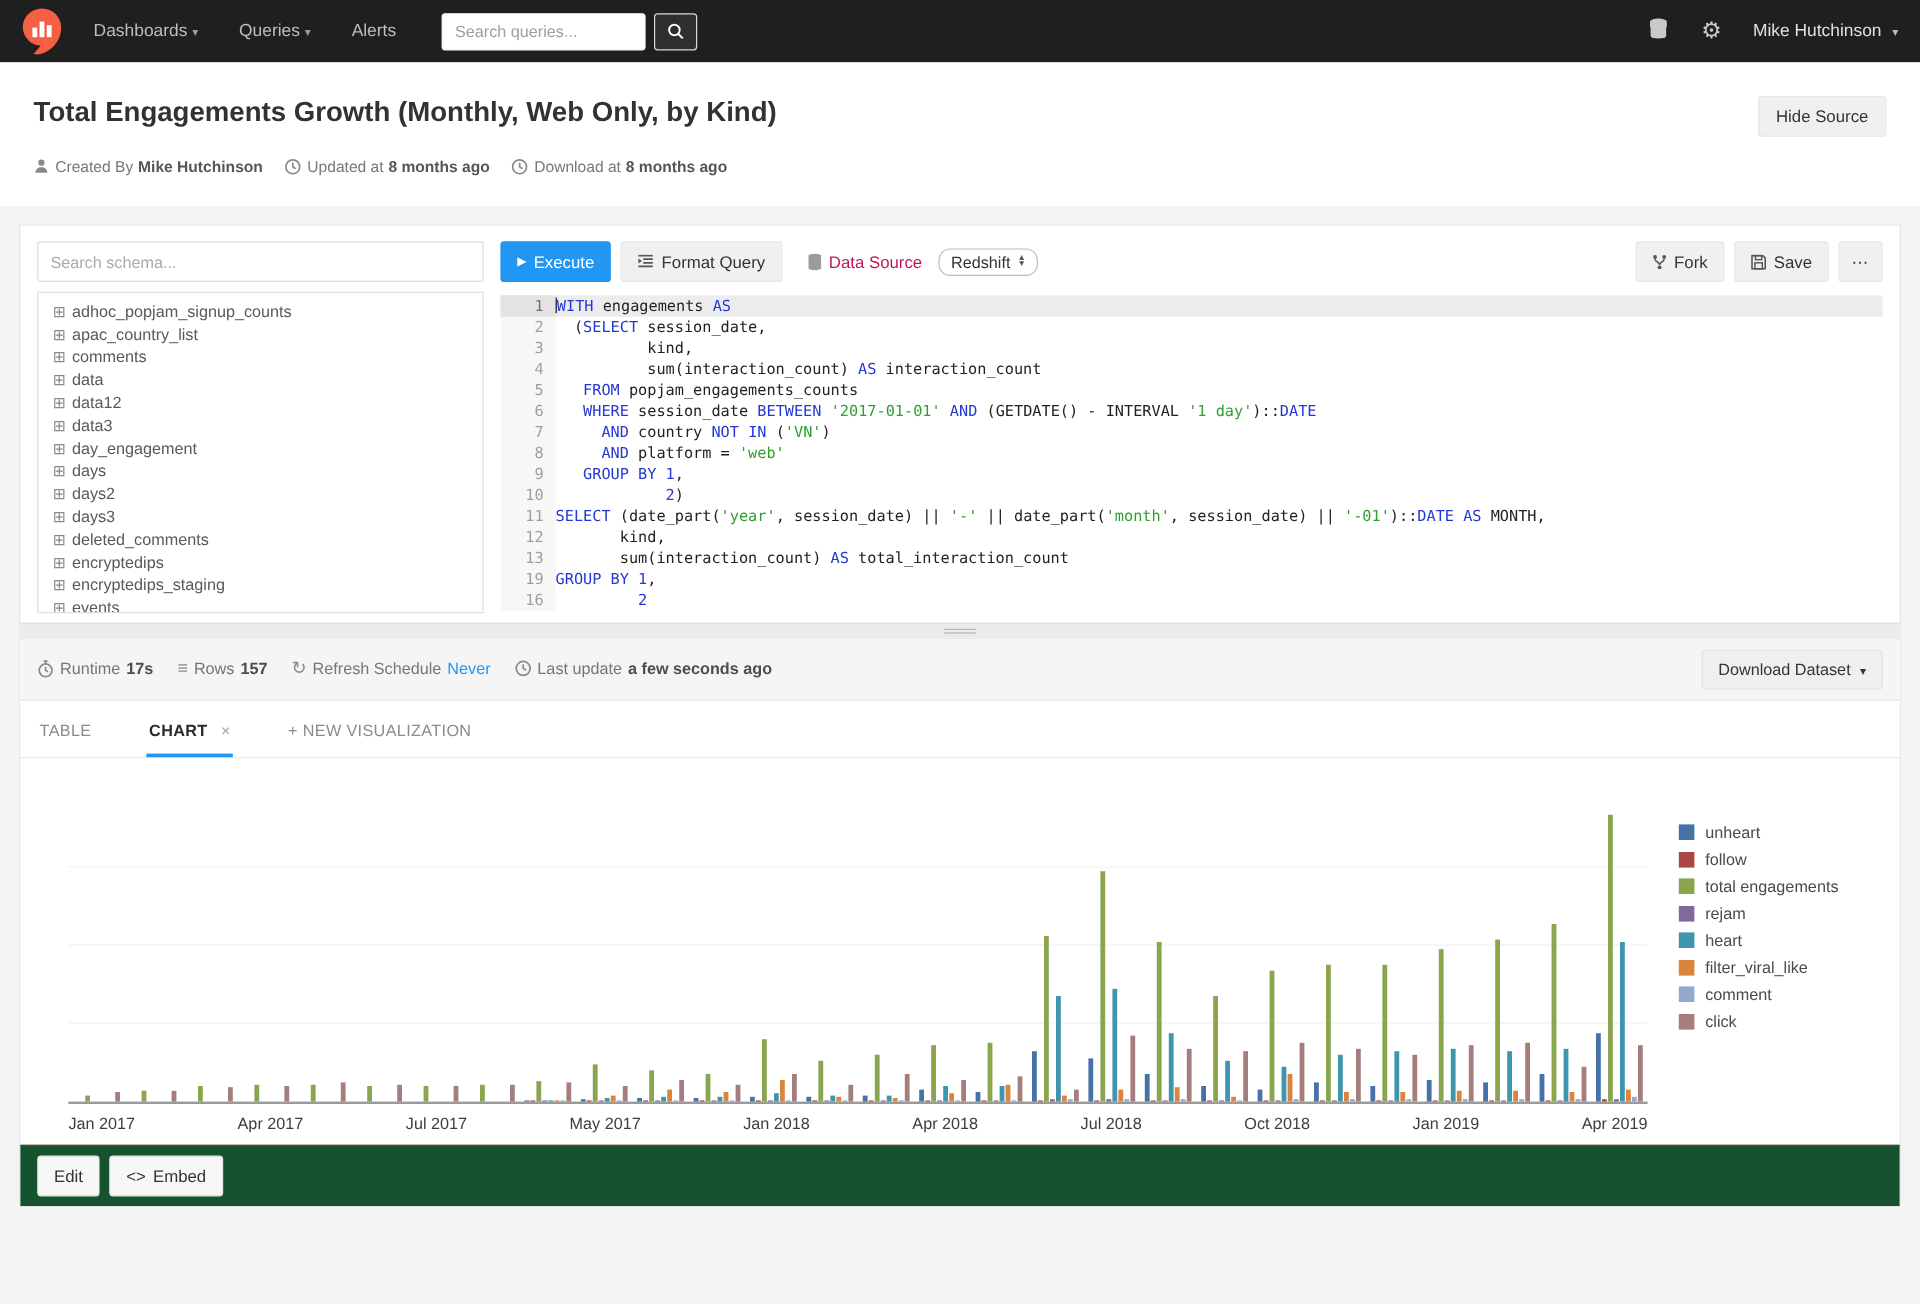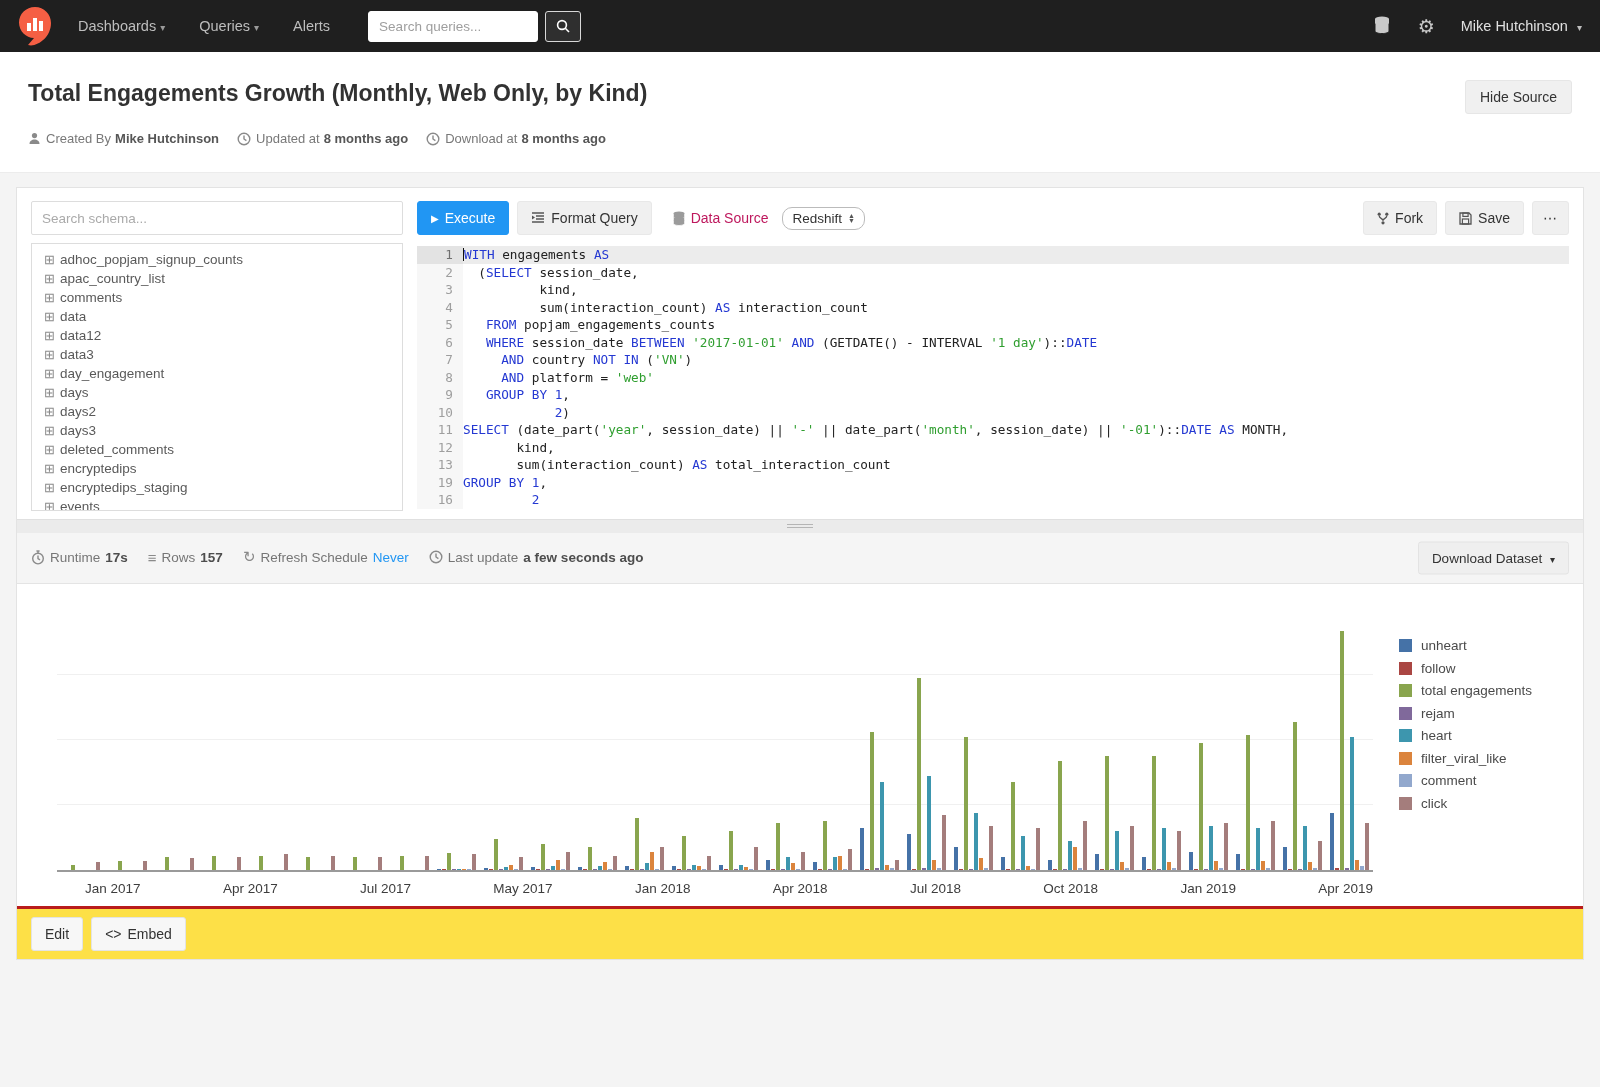--- a/index.html
+++ b/index.html
@@ -95,29 +95,29 @@
   .tab .close { color:#9e9e9e; font-weight:normal; margin-left:7px; font-size:13px; cursor:pointer; }
 
   
   .chart-section { display:flex; padding:28px 28px 10px 40px; background:#fff; }
   .plot-wrap { flex:1; min-width:0; }
   .plot { position:relative; height:260px; border-bottom:2px solid #9a9a9a; }
   .gridline { position:absolute; left:0; right:0; height:1px; background:#f0f0f0; }
   .bars { position:absolute; left:0; right:0; bottom:0; top:0; display:flex; align-items:flex-end; }
   .bar-group { flex:1; display:flex; align-items:flex-end; justify-content:center; height:100%; }
   .bar { width:4px; margin-right:1px; }
-  .x-labels { display:flex; margin-top:9px;margin-left:28px; }
+  .x-labels { display:flex; margin-top:9px; }
   .x-label { flex:1; text-align:center; font-size:13.5px; color:#3d3d3d; white-space:nowrap; }
   .legend { width:182px; flex:0 0 auto; padding-top:26px; padding-left:26px; }
   .legend-item { display:flex; align-items:center; margin-bottom:7.5px; cursor:pointer; }
   .legend-swatch { width:13px; height:13px; margin-right:9px; flex:0 0 auto; }
   .legend-label { font-size:13.5px; color:#4a4a4a; }
 
   
-  .card-footer { background:#fde047; border-top:3px solid #b91c1c; padding:8px 14px; display:flex; gap:8px; }
+  .card-footer { background:#14532d; border-top:1px solid #b91c1c; padding:8px 14px; display:flex; gap:8px; }
   .card-footer .btn { background:#f7f7f7; border-color:#e3e3e3; }
 
   svg .st { stroke:#8a8a8a; fill:none; stroke-width:1.4; }
   svg .fl { fill:#8a8a8a; }
 </style>
 </head>
 <body>
 
 <div class="navbar">
   <svg class="logo" viewBox="0 0 34 40">
@@ -362,20 +362,28 @@
       </svg>
       <span>Last update</span>
         <b>a few seconds ago</b>
     </span>
     <button class="download-btn">
       <span>Download Dataset</span>
       <span class="caret">▾</span>
     </button>
   </div>
 
+  <div class="tabs">
+    <span class="tab">TABLE</span>
+    <span class="tab active">
+      <span>CHART</span>
+      <span class="close">×</span>
+    </span>
+    <span class="tab">+ NEW VISUALIZATION</span>
+  </div>
 
   <div class="chart-section">
     <div class="plot-wrap">
       <div class="plot" id="plot">
           <div class="gridline" style="bottom: 65px;"></div>
           <div class="gridline" style="bottom: 130px;"></div>
           <div class="gridline" style="bottom: 195px;"></div>
           <div class="bars">
             <div class="bar-group">
               <div class="bar" style="height: 0px; background: rgb(69, 114, 167);"></div>

